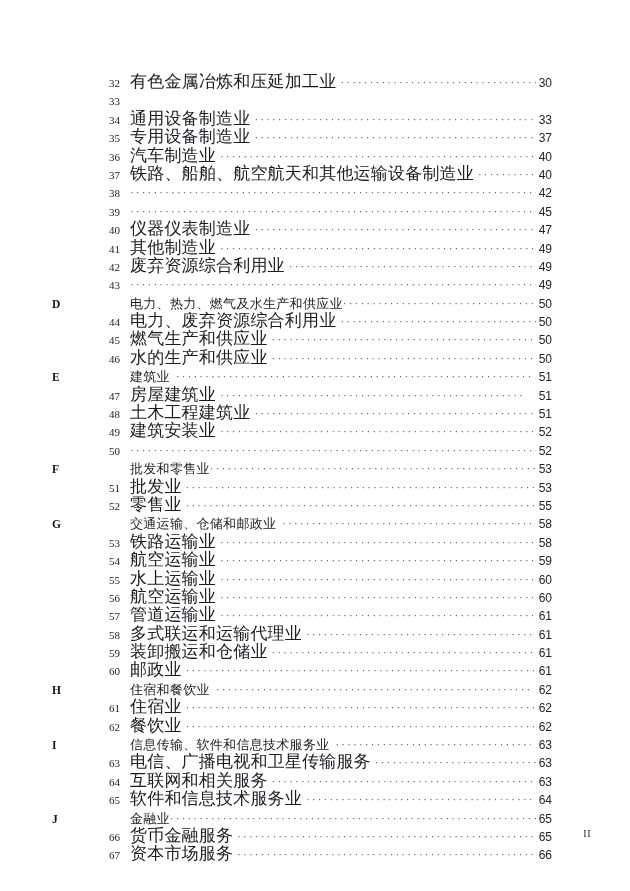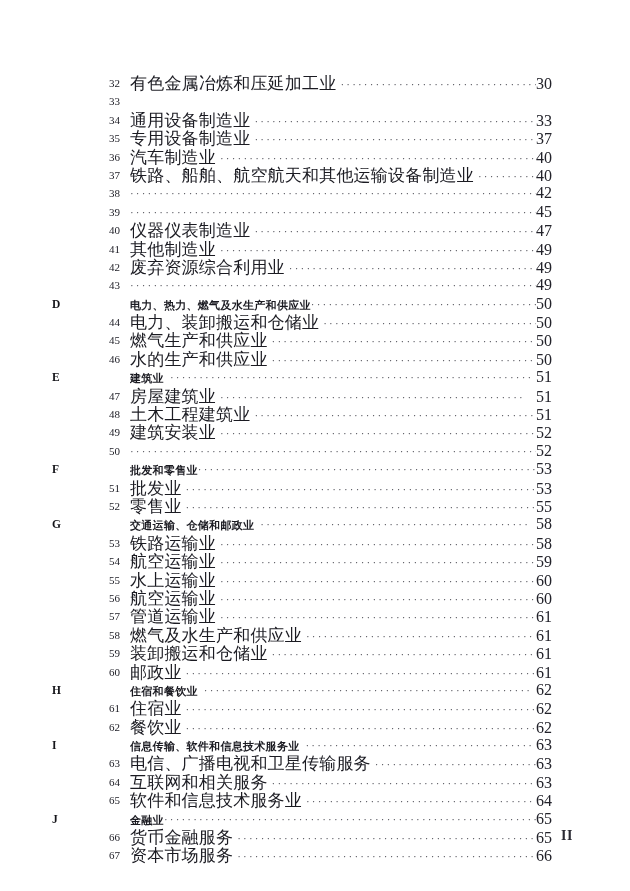--- a/index.html
+++ b/index.html
@@ -19,21 +19,21 @@
     color: #1c1c22;
   }
   .toc {
     position: absolute;
     left: 52px;
     top: 74px;
     width: 500px;
   }
   .toc-row {
     display: flex;
-    align-items: flex-start;
+    align-items: flex-end;
     height: 18.4px;
     line-height: 18.4px;
     white-space: nowrap;
   }
   
   .col-letter {
     width: 32px;
     flex: 0 0 32px;
     font-size: 11.5px;
     font-weight: bold;
@@ -78,51 +78,50 @@
     color: #4a4a52;
     text-align: left;
     transform: translateY(-1px);
   }
   .leader::before {
     content: "···································································································";
   }
   .pageno {
     flex: 0 0 auto;
     text-align: right;
-    font-size: 16px;
-    font-family: Liberation Serif, serif;
+    font-size: 12px;
+    font-family: Liberation Sans, sans-serif;
     color: #22222a;
     min-width: 16px;
   }
 
   
   .toc-row.section .label {
-    font-weight: bold;
-    font-size: 11px;
+    font-weight: normal;
+    font-size: 13px;
     letter-spacing: 0.3px;
   }
   .toc-row.section .pageno { font-weight: normal; }
 
   
   .gap-none .label { margin-right: 0px; }
   .gap-small .label { margin-right: 4px; }
   .gap-wide  .label { margin-right: 6px; }
   .pad-right .pageno { margin-right: 0px; }
   .pad-right .leader { margin-right: 5px; }
   .pad-right2 .leader { margin-right: 10px; }
 
   .folio {
     position: absolute;
-    right: 57px;
+    right: 39px;
     top: 828px;
-    font-size: 14px;
+    font-size: 10px;
     font-family: "Liberation Serif", "DejaVu Serif", serif;
     color: #2a2a33;
     letter-spacing: 0.5px;
-    font-weight: bold;
   }
 </style>
 </head>
 <body>
 
 <div class="page">
 
   <div class="toc" id="toc-list">
       <div class="toc-row item gap-small">
         <div class="col-letter"></div>
@@ -230,21 +229,21 @@
         <div class="entry">
           <span class="label">电力、热力、燃气及水生产和供应业</span>
           <span class="leader"></span>
           <span class="pageno">50</span>
         </div>
       </div>
       <div class="toc-row item gap-small">
         <div class="col-letter"></div>
         <div class="col-num">44</div>
         <div class="entry">
-          <span class="label">电力、装卸搬运和仓储业</span>
+          <span class="label">电力、废弃资源综合利用业</span>
           <span class="leader"></span>
           <span class="pageno">50</span>
         </div>
       </div>
       <div class="toc-row item gap-small">
         <div class="col-letter"></div>
         <div class="col-num">45</div>
         <div class="entry">
           <span class="label">燃气生产和供应业</span>
           <span class="leader"></span>
@@ -382,21 +381,21 @@
         <div class="entry">
           <span class="label">管道运输业</span>
           <span class="leader"></span>
           <span class="pageno">61</span>
         </div>
       </div>
       <div class="toc-row item gap-small">
         <div class="col-letter"></div>
         <div class="col-num">58</div>
         <div class="entry">
-          <span class="label">燃气及水生产和供应业</span>
+          <span class="label">多式联运和运输代理业</span>
           <span class="leader"></span>
           <span class="pageno">61</span>
         </div>
       </div>
       <div class="toc-row item gap-small">
         <div class="col-letter"></div>
         <div class="col-num">59</div>
         <div class="entry">
           <span class="label">装卸搬运和仓储业</span>
           <span class="leader"></span>

